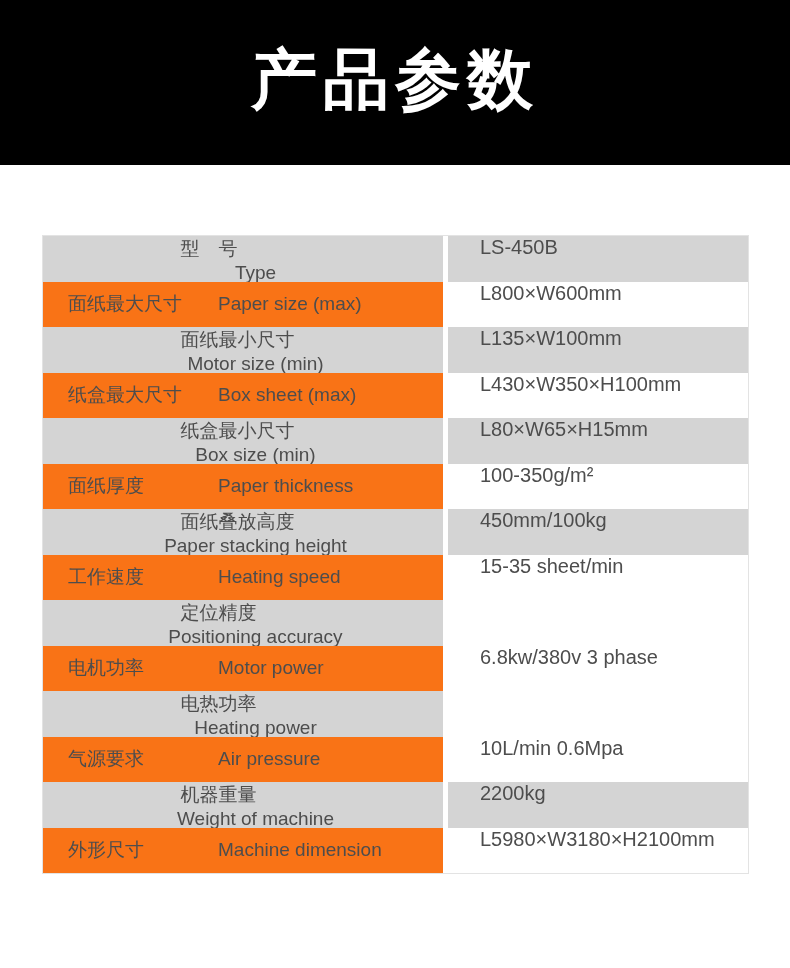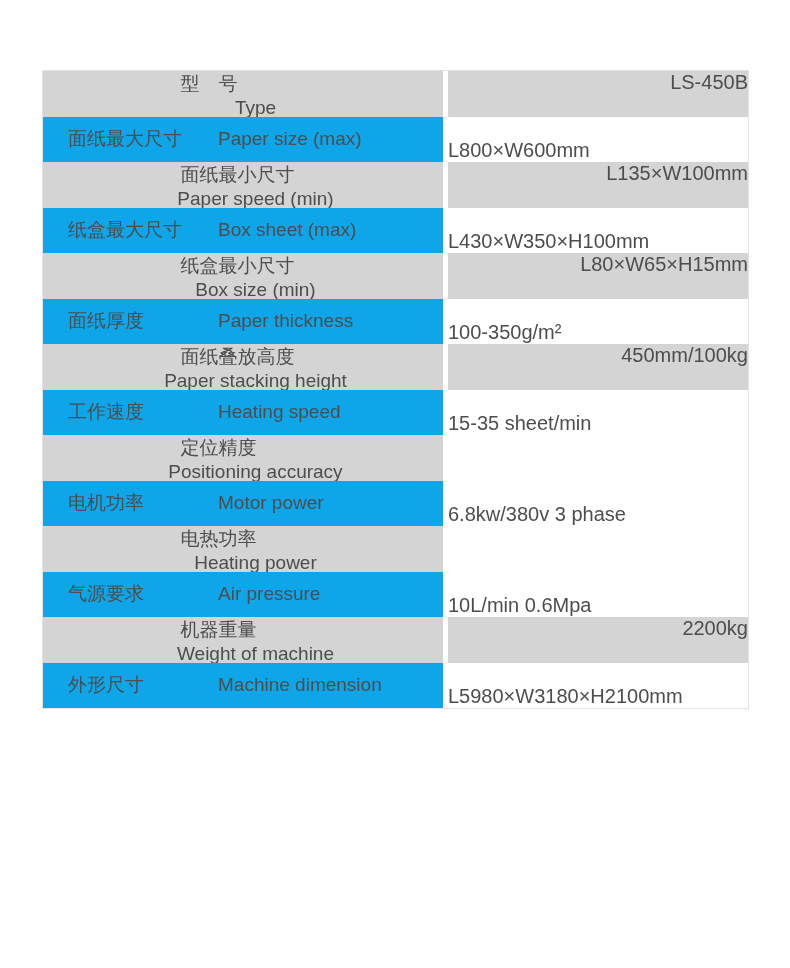--- a/index.html
+++ b/index.html
@@ -48,31 +48,31 @@
   .row {
     display: flex;
     height: 45.5px;
     background: #ffffff;
   }
   .cell-left {
     width: 400px;
     display: flex;
     align-items: center;
     padding-left: 25px;
-    background: #0ea5e9;
+    background: #f97316;
   }
   .col-gap {
     width: 5px;
     background: #ffffff;
   }
   .cell-right {
     flex: 1;
     display: flex;
-    align-items: flex-end;
-    padding-left: 0;
+    align-items: flex-start;
+    padding-left: 32px;
     background: #ffffff;
   }
   .row.alt .cell-left,
   .row.alt .cell-right {
     background: var(--alt-bg);
     flex-direction: column;
   }
   .zh {
     width: 150px;
     flex-shrink: 0;
@@ -89,20 +89,23 @@
     font-size: 20px;
     color: var(--text);
     white-space: nowrap;
   }
 </style>
 </head>
 <body>
 
 <div class="page">
 
+  <div class="banner">
+    <div class="banner-title">产品参数</div>
+  </div>
 
   <div class="spec-table">
   <div class="row alt">
     <div class="cell-left">
       <span class="zh">型　号</span>
       <span class="en">Type</span>
     </div>
     <div class="col-gap"></div>
     <div class="cell-right">
       <span class="val">LS-450B</span>
@@ -116,21 +119,21 @@
     </div>
     <div class="col-gap"></div>
     <div class="cell-right">
       <span class="val">L800×W600mm</span>
     </div>
   </div>
 
   <div class="row alt">
     <div class="cell-left">
       <span class="zh">面纸最小尺寸</span>
-      <span class="en">Paper speed (min)</span>
+      <span class="en">Motor size (min)</span>
     </div>
     <div class="col-gap"></div>
     <div class="cell-right">
       <span class="val">L135×W100mm</span>
     </div>
   </div>
 
   <div class="row">
     <div class="cell-left">
       <span class="zh">纸盒最大尺寸</span>

